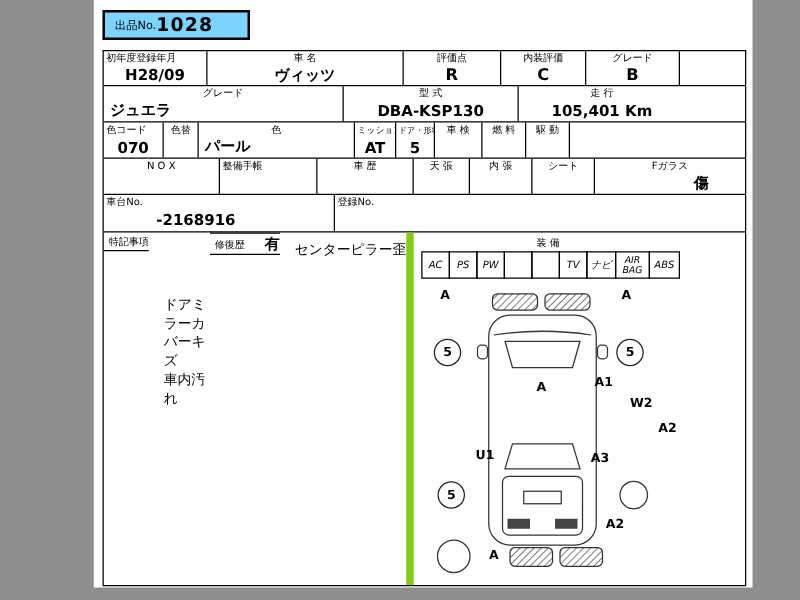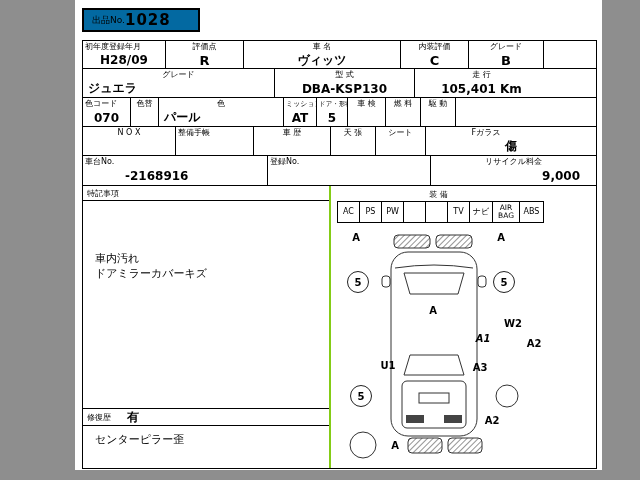--- a/index.html
+++ b/index.html
@@ -10,52 +10,52 @@
     color:#000;
     position:relative;
   }
   .page {
     position:absolute; left:75px; top:0; width:527px; height:470px;
     background:#ffffff;
   }
   .lot-box {
     position:absolute; left:7px; top:8px; width:118px; height:24px;
     border:2px solid #000; display:flex; align-items:center; padding:0 8px;
-    background:#0369a1;
+    background:#7dd3fc;
   }
   .lot-label { font-size:9px; }
   .lot-number { font-size:15px; font-weight:bold; letter-spacing:1px; }
 
   .sheet {
     position:absolute; left:7px; top:40px; width:515px; height:429px;
     border:1px solid #000; background:#fff; display:flex; flex-direction:column;
   }
   .row { display:flex; border-bottom:1px solid #000; }
   .cell { border-right:1px solid #000; display:flex; flex-direction:column; overflow:hidden; }
   .cell:last-child { border-right:none; }
   .cl { font-size:8px; line-height:10px; padding:1px 2px 0 2px; text-align:center; white-space:nowrap; }
   .cl.l { text-align:left; }
   .cv { flex:1; display:flex; align-items:center; justify-content:center;
         font-size:12px; font-weight:bold; white-space:nowrap; }
   .cv.big { font-size:13px; }
   .cv.left { justify-content:flex-start; }
 
   .bottom { display:flex; flex:1; }
-  .left-col { width:248px; border-right:2px solid #84cc16; display:flex; flex-direction:column; }
+  .left-col { width:248px; border-right:6px solid #84cc16; display:flex; }
   .remarks-title { height:15px; border-bottom:1px solid #000; font-size:8px; padding:2px 0 0 4px; }
   .remarks-body { flex:1; padding:50px 0 0 12px; font-size:11px; line-height:15px; }
   .repair-row { height:18px; border-top:1px solid #000; border-bottom:1px solid #000;
                 display:flex; align-items:center; padding-left:4px; }
   .repair-label { font-size:8px; }
   .repair-value { font-size:12px; font-weight:bold; margin-left:16px; }
   .repair-note { height:42px; padding:6px 0 0 12px; font-size:11px; }
 
   .right-col { flex:1; display:flex; flex-direction:column; }
   .equip-title { height:15px; font-size:8px; text-align:center; padding:3px 50px 0 0; }
-  .equip-row { height:22px; display:flex; padding-left:6px; }
+  .equip-row { height:22px; display:flex; padding-left:6px;font-style:italic; }
   .equip-cell { width:23px; height:22px; border:1px solid #000; margin-right:-1px;
                 display:flex; align-items:center; justify-content:center; text-align:center;
                 font-size:8px; line-height:1.1; }
   .equip-row .equip-cell:nth-child(7){ width:24px; }
   .equip-row .equip-cell:nth-child(8){ width:28px; font-size:7.5px; }
   .equip-row .equip-cell:nth-child(9){ width:25px; }
 
   .diagram { flex:1; position:relative; }
   .diagram svg { position:absolute; left:0; top:0; }
   .ann-layer { position:absolute; left:0; top:0; width:100%; height:100%; }
@@ -74,27 +74,27 @@
     <span class="lot-number">1028</span>
   </div>
 
   <div class="sheet">
 
     <div class="row" style="height:28px">
       <div class="cell" style="width:83px">
         <div class="cl l">初年度登録年月</div>
         <div class="cv">H28/09</div>
       </div>
+      <div class="cell" style="width:157px">
+        <div class="cl">車  名</div>
+        <div class="cv">ヴィッツ</div>
+      </div>
       <div class="cell" style="width:78px">
         <div class="cl">評価点</div>
         <div class="cv big">R</div>
-      </div>
-      <div class="cell" style="width:157px">
-        <div class="cl">車  名</div>
-        <div class="cv">ヴィッツ</div>
       </div>
       <div class="cell" style="width:68px">
         <div class="cl">内装評価</div>
         <div class="cv big">C</div>
       </div>
       <div class="cell" style="width:75px">
         <div class="cl">グレード</div>
         <div class="cv big">B</div>
       </div>
       <div class="cell" style="width:52px">
@@ -168,51 +168,51 @@
       </div>
       <div class="cell" style="width:77px">
         <div class="cl">車  歴</div>
         <div class="cv"></div>
       </div>
       <div class="cell" style="width:45px">
         <div class="cl">天  張</div>
         <div class="cv"></div>
       </div>
       <div class="cell" style="width:50px">
+        <div class="cl">内  張</div>
+        <div class="cv"></div>
+      </div>
+      <div class="cell" style="width:50px">
         <div class="cl">シート</div>
         <div class="cv"></div>
       </div>
       <div class="cell" style="width:120px">
         <div class="cl">Fガラス</div>
         <div class="cv" style="padding-left:50px">傷</div>
       </div>
     </div>
 
     <div class="row" style="height:30px">
       <div class="cell" style="width:185px">
         <div class="cl l">車台No.</div>
         <div class="cv left" style="padding-left:42px">-2168916</div>
       </div>
       <div class="cell" style="width:163px">
         <div class="cl l">登録No.</div>
         <div class="cv"></div>
       </div>
-      <div class="cell" style="width:165px">
-        <div class="cl">リサイクル料金</div>
-        <div class="cv" style="justify-content:flex-end; padding-right:16px">9,000</div>
-      </div>
     </div>
 
     <div class="bottom">
 
       <div class="left-col">
         <div class="remarks-title">特記事項</div>
         <div class="remarks-body">
+          <div>ドアミラーカバーキズ</div>
           <div>車内汚れ</div>
-          <div>ドアミラーカバーキズ</div>
         </div>
         <div class="repair-row">
           <span class="repair-label">修復歴</span>
           <span class="repair-value">有</span>
         </div>
         <div class="repair-note">センターピラー歪</div>
       </div>
 
       <div class="right-col">
         <div class="equip-title">装  備</div>
@@ -258,21 +258,21 @@
               <rect x="77" y="215" width="34" height="15" rx="4" fill="url(#hatch)"></rect>
               <rect x="117" y="215" width="34" height="15" rx="4" fill="url(#hatch)"></rect>
             </g>
           </svg>
           <div class="ann-layer">
               <span class="ann" style="left: 25px; top: 14px;">A</span>
               <span class="ann" style="left: 170px; top: 14px;">A</span>
               <span class="ann circled" style="left: 27px; top: 59px;">5</span>
               <span class="ann circled" style="left: 173px; top: 59px;">5</span>
               <span class="ann" style="left: 102px; top: 87px;">A</span>
-              <span class="ann" style="left: 152px; top: 115px; font-style: italic;">A1</span>
+              <span class="ann" style="left: 152px; top: 83px;">A1</span>
               <span class="ann" style="left: 182px; top: 100px;">W2</span>
               <span class="ann" style="left: 203px; top: 120px;">A2</span>
               <span class="ann" style="left: 57px; top: 142px;">U1</span>
               <span class="ann" style="left: 149px; top: 144px;">A3</span>
               <span class="ann circled" style="left: 30px; top: 173px;">5</span>
               <span class="ann" style="left: 161px; top: 197px;">A2</span>
               <span class="ann" style="left: 64px; top: 222px;">A</span>
             </div>
         </div>
       </div>

